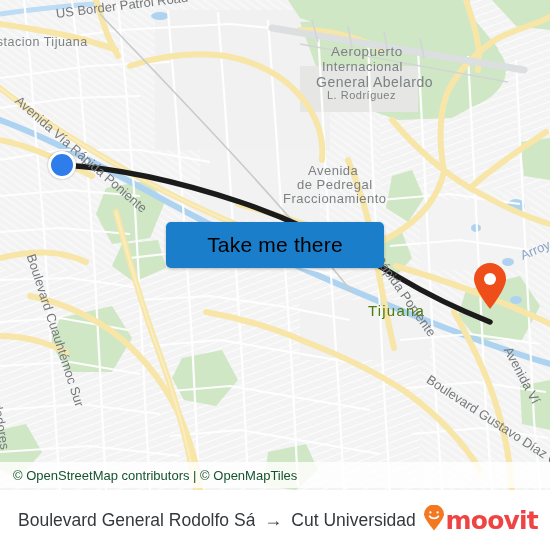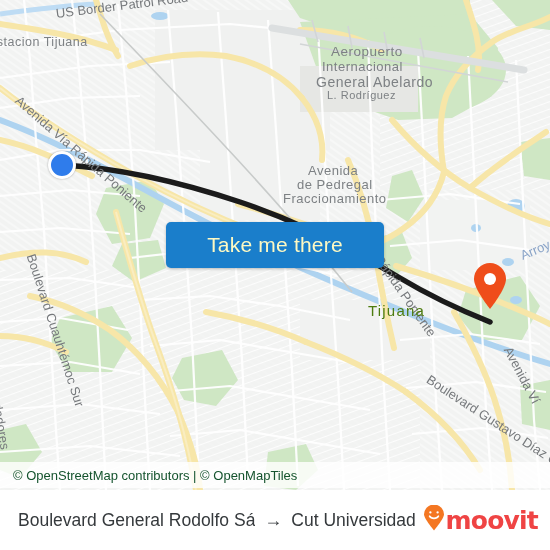--- a/index.html
+++ b/index.html
@@ -85,21 +85,21 @@
   
   #take-me-there-button {
     position: absolute;
     left: 166px;
     top: 222px;
     width: 218px;
     height: 46px;
     background: #1a7ecb;
     border: none;
     border-radius: 5px;
-    color: #fef9c3;
+    color: #000000;
     font-size: 21px;
     font-family: "Liberation Sans", sans-serif;
     letter-spacing: 0.2px;
     cursor: pointer;
     box-shadow: 0 1px 3px rgba(0,0,0,0.25);
     display: flex;
     align-items: center;
     justify-content: center;
     padding: 0;
   }

